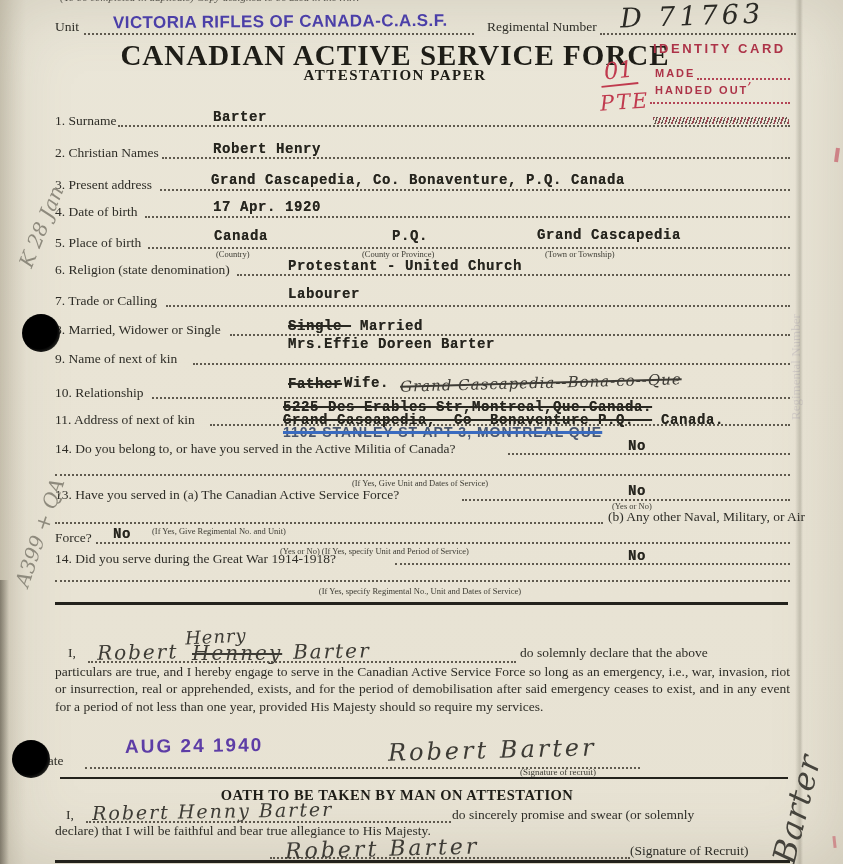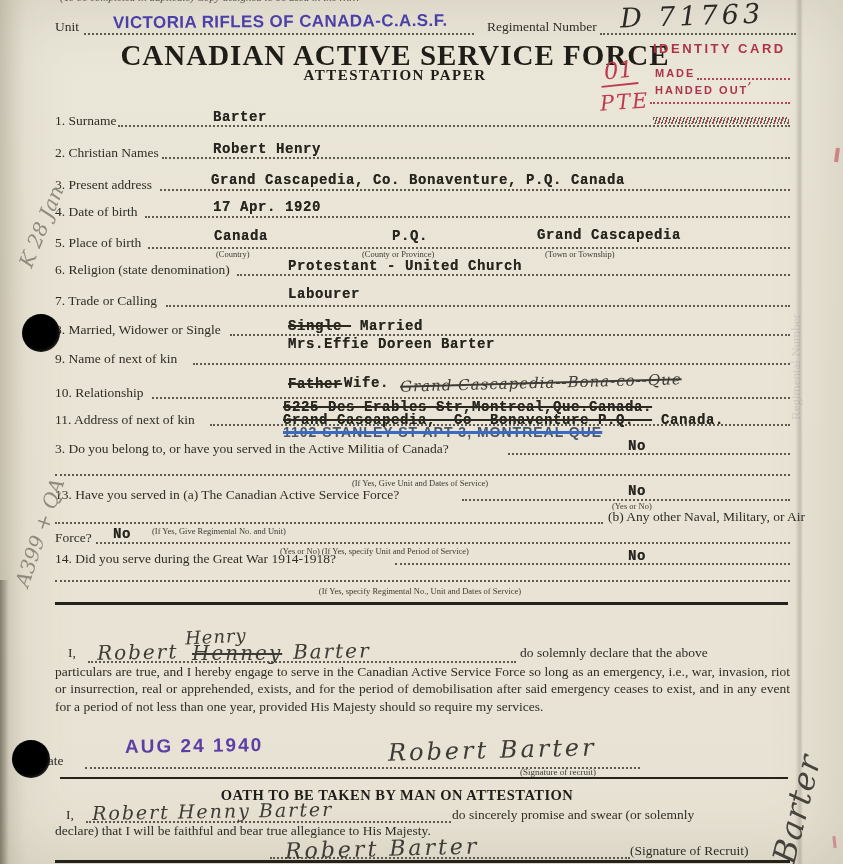--- a/index.html
+++ b/index.html
@@ -109,21 +109,21 @@
   <div class="abs type type-strike" style="left:288px;top:376px;">Father</div>
   <div class="abs type" style="left:344px;top:375px;">Wife.</div>
   <div class="abs hand hand-strike" style="left:400px;top:374px;font-size:15px;transform:rotate(-1.5deg);">Grand Cascapedia--Bona-co--Que</div>
 
   <div class="abs type type-strike" style="left:283px;top:399px;">5225-Des-Erables-Str,Montreal,Que.Canada.</div>
   <div class="abs lbl" style="left:55px;top:412px;">11. Address of next of kin</div>
   <div class="leader" style="left:210px;top:424px;width:580px;"></div>
   <div class="abs" style="left:283px;top:410px;"><span class="type type-strike">Grand-Cascapedia,--Co--Bonaventure-P.Q.--</span><span class="type"> Canada.</span></div>
   <div class="abs stamp-blue" style="left:283px;top:424px;font-size:14px;letter-spacing:1px;">1102 STANLEY ST APT 3, MONTREAL QUE</div>
 
-  <div class="abs lbl" style="left:55px;top:441px;">3. Do you belong to, or have you served in the Active Militia of Canada?</div>
+  <div class="abs lbl" style="left:55px;top:441px;">14. Do you belong to, or have you served in the Active Militia of Canada?</div>
   <div class="leader" style="left:508px;top:453px;width:282px;"></div>
   <div class="abs type" style="left:628px;top:438px;">No</div>
   <div class="leader" style="left:55px;top:474px;width:735px;"></div>
   <div class="abs small center" style="left:420px;top:478px;">(If Yes, Give Unit and Dates of Service)</div>
 
   <div class="abs lbl" style="left:55px;top:487px;">13. Have you served in (a) The Canadian Active Service Force?</div>
   <div class="leader" style="left:462px;top:499px;width:328px;"></div>
   <div class="abs type" style="left:628px;top:483px;">No</div>
   <div class="abs small" style="left:612px;top:501px;">(Yes or No)</div>
   <div class="leader" style="left:55px;top:522px;width:548px;"></div>

